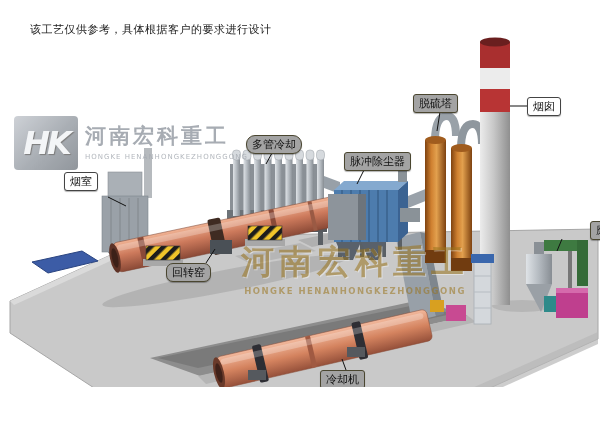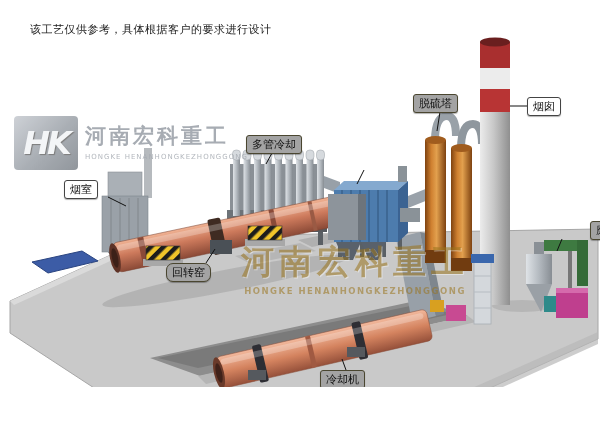--- a/index.html
+++ b/index.html
@@ -235,21 +235,22 @@
       <div class="logo-cn">河南宏科重工</div>
       <div class="logo-en">HONGKE HENANHONGKEZHONGGONG</div>
     </div>
   </div>
 
   <div class="wm-center">
     <div class="wm-cn">河南宏科重工</div>
     <div class="wm-en">HONGKE HENANHONGKEZHONGGONG</div>
   </div>
 
-  <div class="eq-label white" style="left:64px;top:180px;">烟室</div>
-  <div class="eq-label" style="left:246px;top:135px;">多管冷却</div>
+  <div class="eq-label white" style="left:64px;top:172px;">烟室</div>
+  <div class="eq-label" style="left:246px;top:135px;border-radius:9px;">多管冷却</div>
+  <div class="eq-label" style="left:344px;top:152px;">脉冲除尘器</div>
   <div class="eq-label" style="left:413px;top:94px;">脱硫塔</div>
   <div class="eq-label white" style="left:527px;top:97px;">烟囱</div>
   <div class="eq-label" style="left:544px;top:221px;margin-left:46px;">磨粉系统</div>
   <div class="eq-label" style="left:166px;top:263px;border-radius:7px;">回转窑</div>
   <div class="eq-label" style="left:320px;top:370px;">冷却机</div>
 
 </div>
 
 </body></html>

